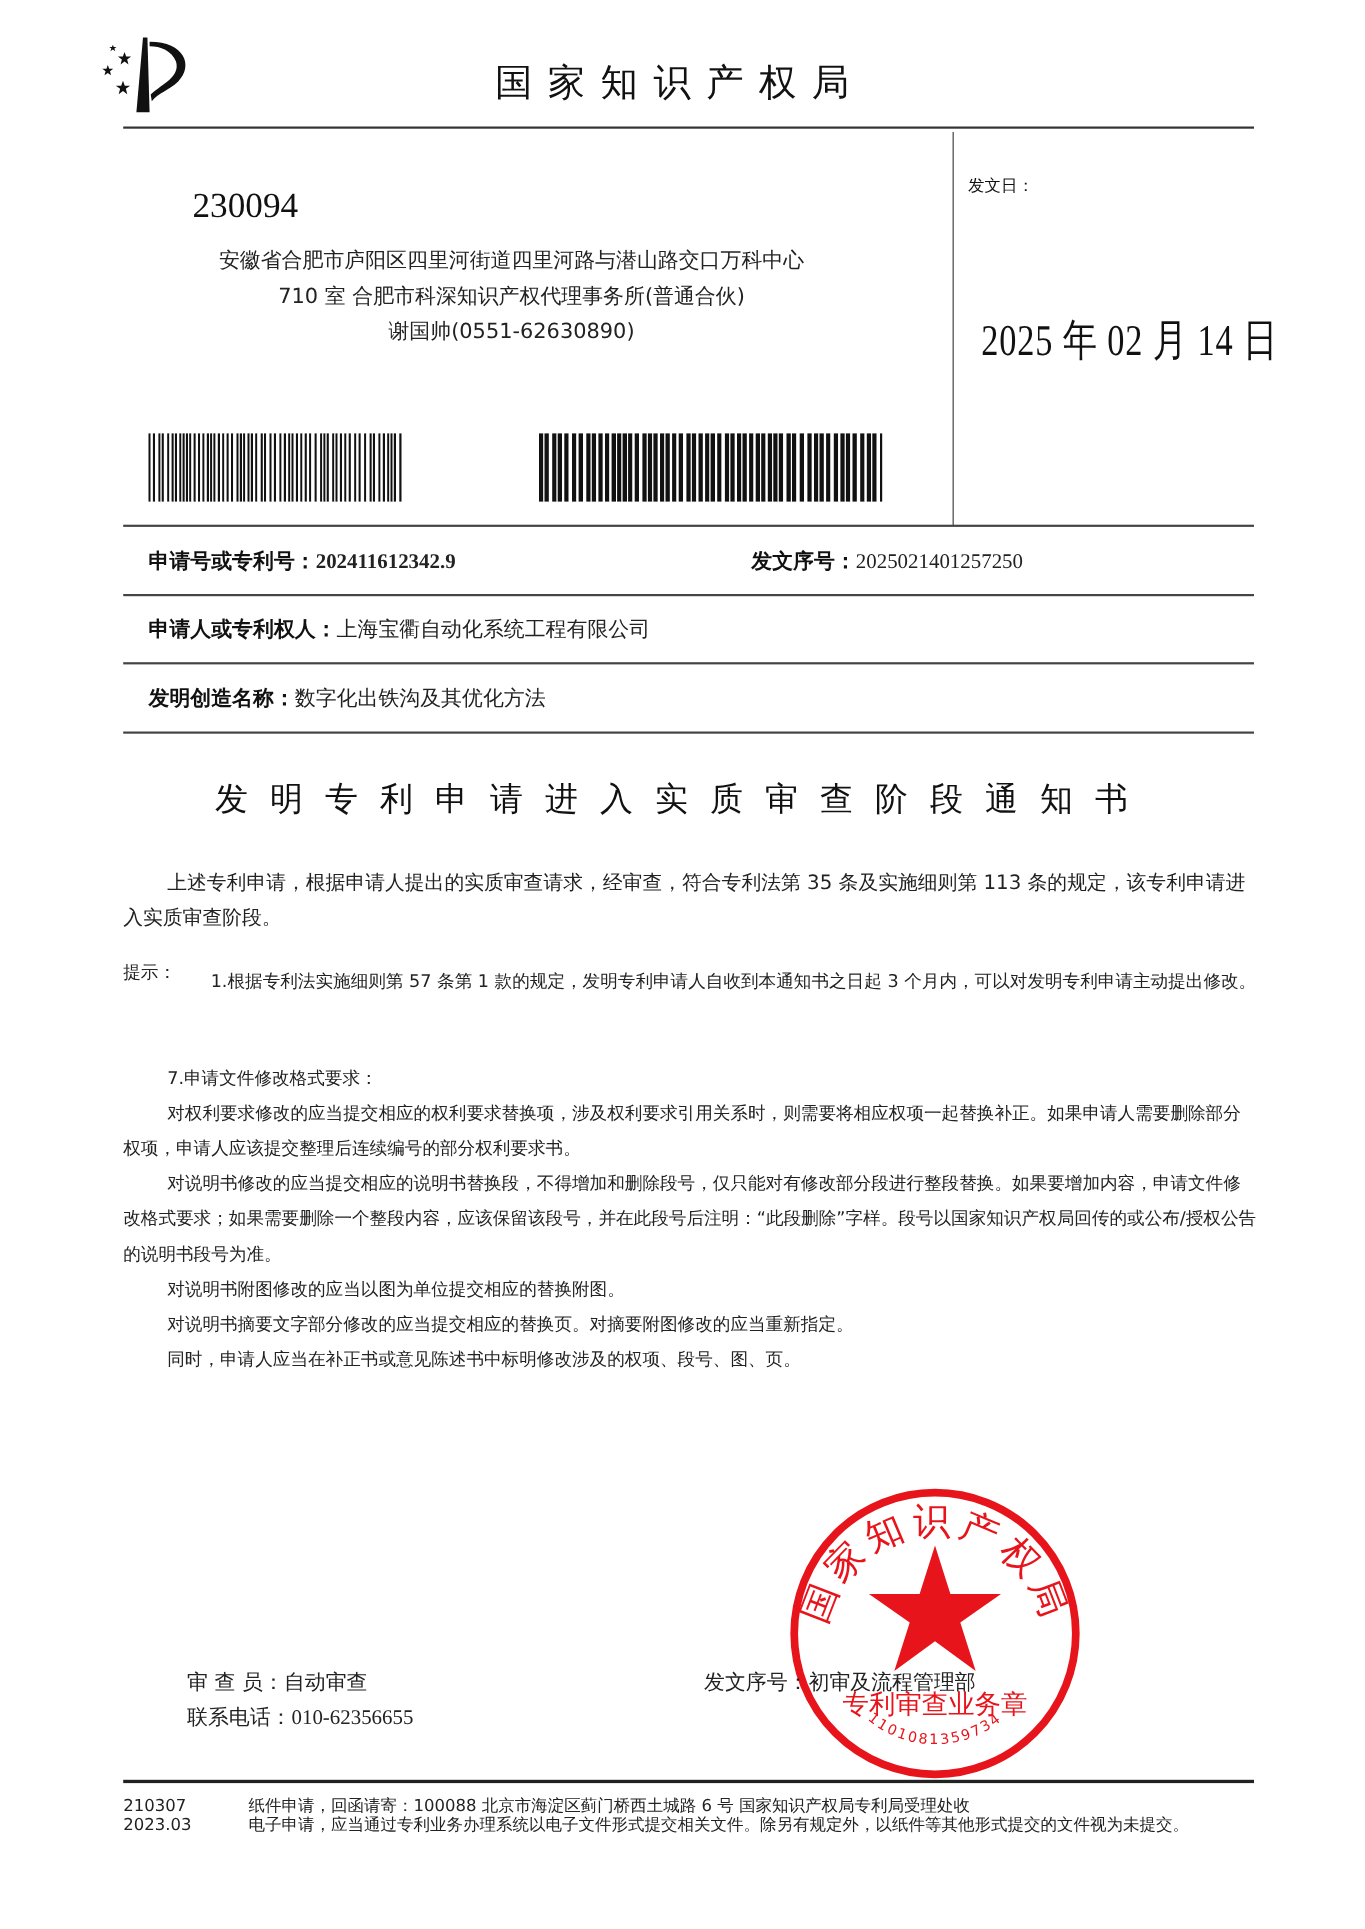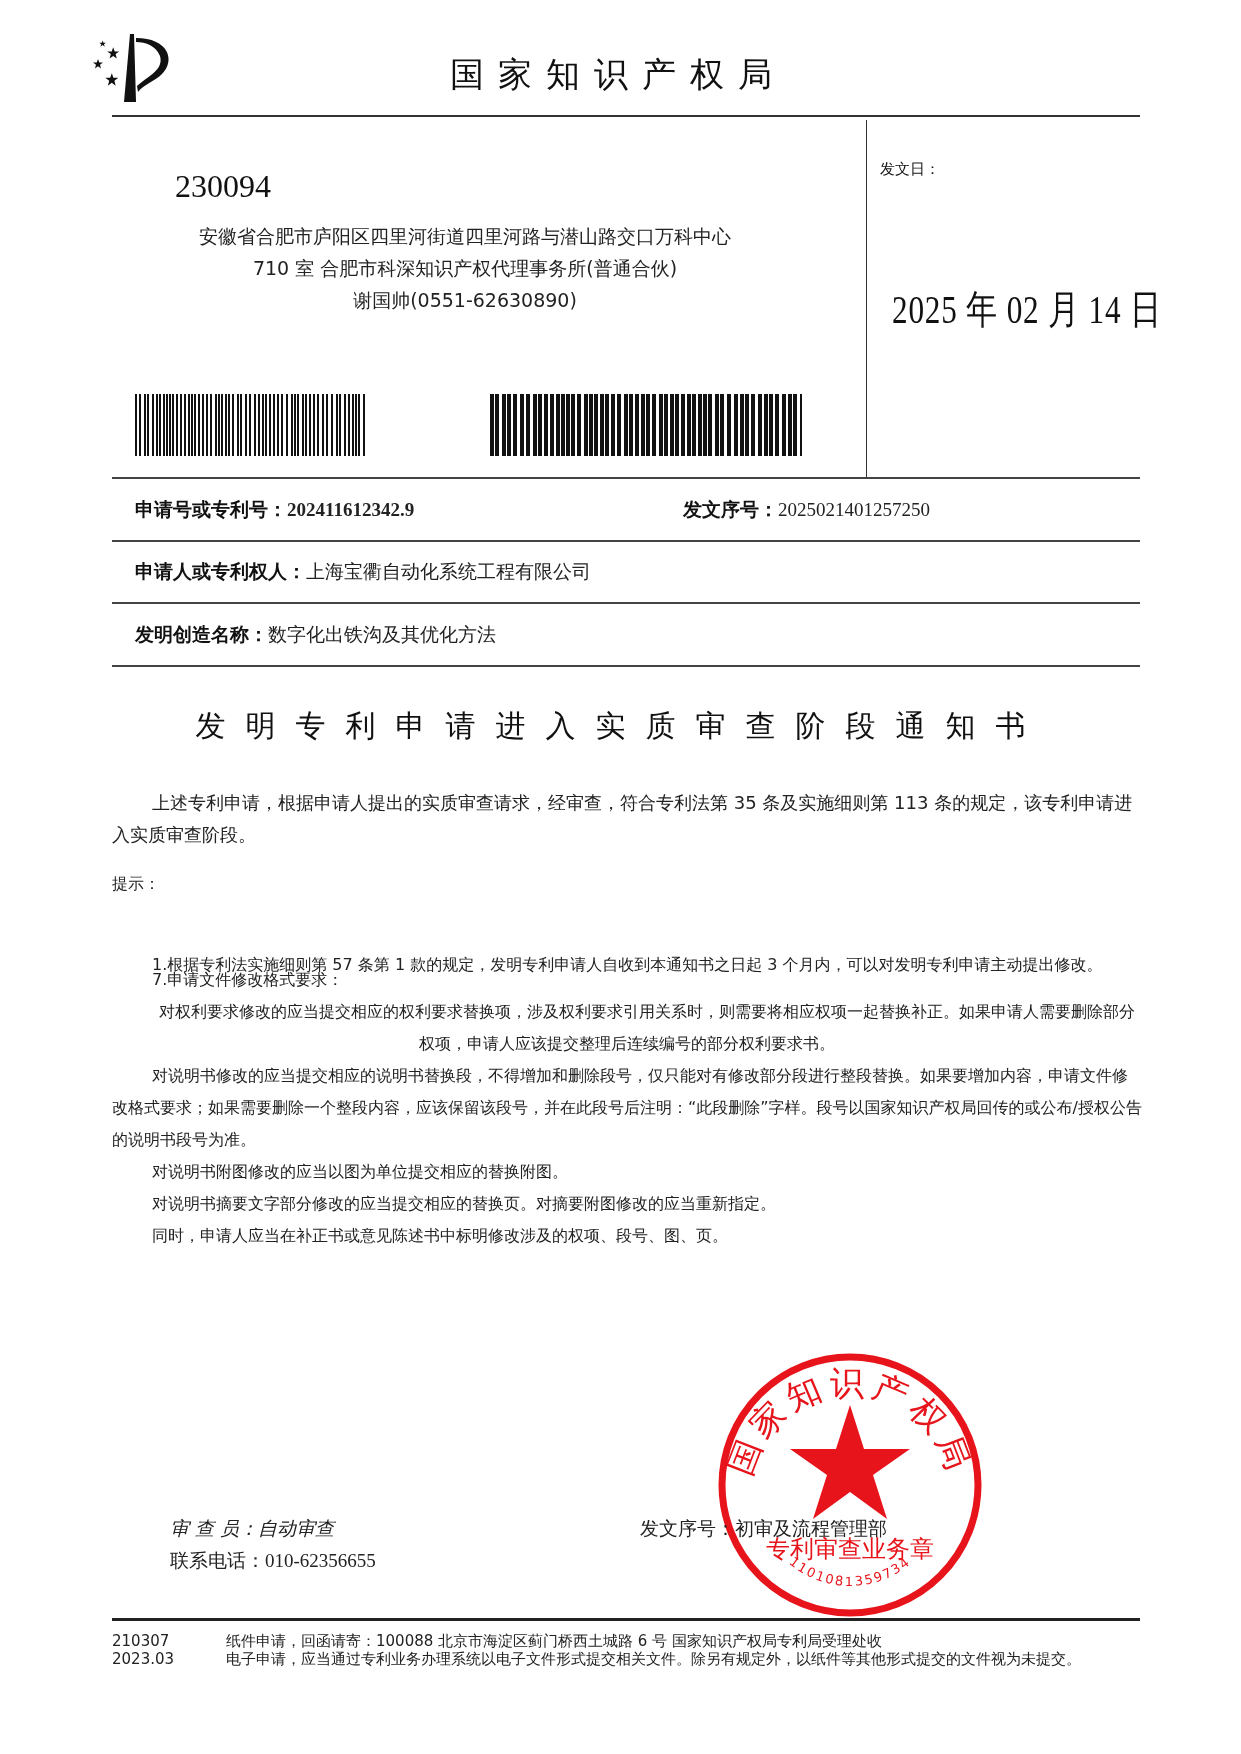--- a/index.html
+++ b/index.html
@@ -306,29 +306,29 @@
 <div class="abs field" style="left:135px; top:622px;">
   <span class="lbl">发明创造名称：</span><span>数字化出铁沟及其优化方法</span>
 </div>
 <div class="abs row-rule" style="top:665px;"></div>
 
 <div class="abs notice-title">发明专利申请进入实质审查阶段通知书</div>
 
 <div class="abs para indent" style="top:770px;margin-top:17px;">上述专利申请，根据申请人提出的实质审查请求，经审查，符合专利法第 35 条及实施细则第 113 条的规定，该专利申请进入实质审查阶段。</div>
 
 <div class="abs small-para" style="top:868px;">提示：</div>
-<div class="abs small-para indent" style="top:949px;">1.根据专利法实施细则第 57 条第 1 款的规定，发明专利申请人自收到本通知书之日起 3 个月内，可以对发明专利申请主动提出修改。</div>
+<div class="abs small-para indent" style="top:876px;text-align:right;">1.根据专利法实施细则第 57 条第 1 款的规定，发明专利申请人自收到本通知书之日起 3 个月内，可以对发明专利申请主动提出修改。</div>
 <div class="abs small-para indent" style="top:964px;">7.申请文件修改格式要求：</div>
-<div class="abs small-para indent" style="top:996px;text-align:center;">对权利要求修改的应当提交相应的权利要求替换项，涉及权利要求引用关系时，则需要将相应权项一起替换补正。如果申请人需要删除部分权项，申请人应该提交整理后连续编号的部分权利要求书。</div>
+<div class="abs small-para indent" style="top:996px;">对权利要求修改的应当提交相应的权利要求替换项，涉及权利要求引用关系时，则需要将相应权项一起替换补正。如果申请人需要删除部分权项，申请人应该提交整理后连续编号的部分权利要求书。</div>
 <div class="abs small-para indent" style="top:1060px;">对说明书修改的应当提交相应的说明书替换段，不得增加和删除段号，仅只能对有修改部分段进行整段替换。如果要增加内容，申请文件修改格式要求；如果需要删除一个整段内容，应该保留该段号，并在此段号后注明：“此段删除”字样。段号以国家知识产权局回传的或公布/授权公告的说明书段号为准。</div>
 <div class="abs small-para indent" style="top:1156px;">对说明书附图修改的应当以图为单位提交相应的替换附图。</div>
 <div class="abs small-para indent" style="top:1188px;">对说明书摘要文字部分修改的应当提交相应的替换页。对摘要附图修改的应当重新指定。</div>
 <div class="abs small-para indent" style="top:1220px;">同时，申请人应当在补正书或意见陈述书中标明修改涉及的权项、段号、图、页。</div>
 
-<div class="abs exam" style="left:170px; top:1516px;font-style:italic;">
+<div class="abs exam" style="left:170px; top:1516px;">
   <span>审 查 员：</span><span>自动审查</span>
 </div>
 <div class="abs exam" style="left:170px; top:1548px;">
   <span>联系电话：</span><span style="font-family:'Liberation Serif',serif;">010-62356655</span>
 </div>
 
 <div class="abs seal">
   <svg width="280" height="280" viewBox="0 0 280 280">
     <defs>
       <path id="arcTop" d="M40,150 A100,100 0 1,1 240,150"></path>

